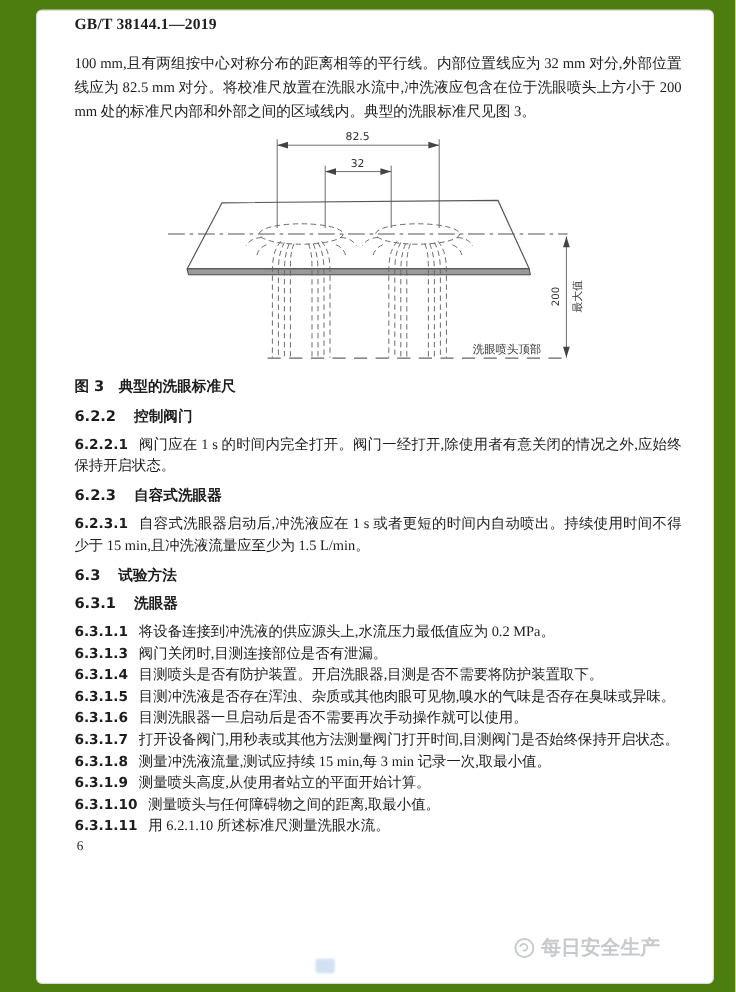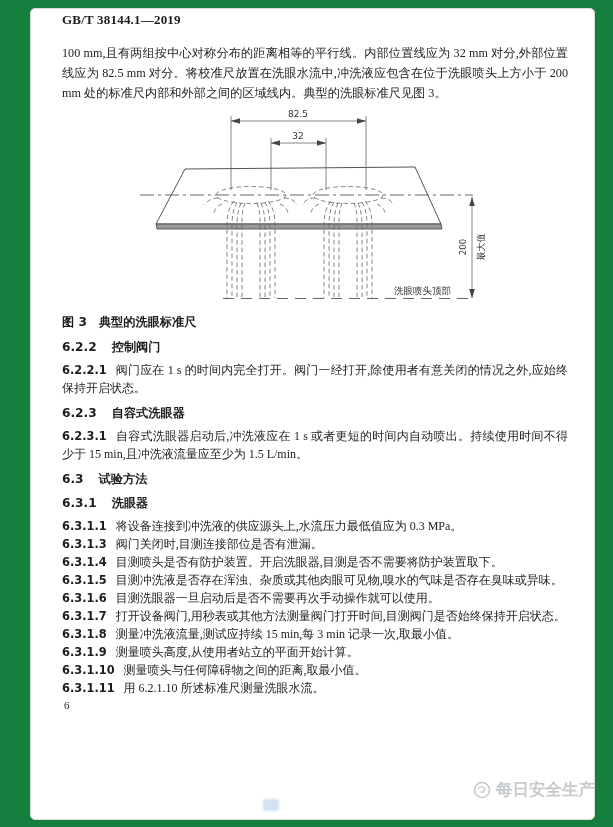--- a/index.html
+++ b/index.html
@@ -1,17 +1,17 @@
 <!DOCTYPE html>
 <html><head>
 <meta charset="utf-8">
 <style>
   html,body { margin:0; padding:0; background:#ffffff; }
   .page {
-    position:relative; width:613px; height:827px; background:#15803d;
+    position:relative; width:613px; height:827px; background:#4d7c0f;
     overflow:hidden; color:#1d1d1d;
     font-family:"Liberation Serif","DejaVu Serif",serif;
   }
   .sheet-border {
     position:absolute; left:30px; top:8px; width:563px; height:810px;
     border:1px solid #dadada; border-radius:5px; background:#fff;
   }
   .content { position:absolute; left:62px; top:12px; width:506px; }
 
   .doc-header { font-size:13px; font-weight:bold; letter-spacing:.2px; }
@@ -40,21 +40,21 @@
     margin:0; font-size:12px; line-height:18px;
     text-align:justify; text-justify:inter-ideograph;
   }
   .clause .num {
     font-weight:bold; margin-right:9px; font-size:11.4px;
     font-family:"DejaVu Sans","Liberation Sans",sans-serif;
   }
   .page-number { margin:2px 0 0 2px; font-size:11px; }
 
   .watermark {
-    position:absolute; left:473px; top:779px; display:flex; align-items:center;
+    position:absolute; left:428px; top:779px; display:flex; align-items:center;
     gap:5px; color:#c6cacd; font-size:16.5px; font-weight:bold; white-space:nowrap;
     font-family:"DejaVu Sans","Liberation Sans",sans-serif;
   }
   .smudge {
     position:absolute; left:263px; top:799px; width:16px; height:12px;
     background:#a9c4e6; opacity:.5; border-radius:2px; filter:blur(1px);
   }
 
   
   .ln   { stroke:#555; stroke-width:1; fill:none; }
@@ -154,21 +154,21 @@
 
   <p class="sec-heading"><span class="num">6.2.3</span><span class="title">自容式洗眼器</span></p>
 
   <p class="clause"><span class="num">6.2.3.1</span><span class="txt">自容式洗眼器启动后,冲洗液应在 1 s 或者更短的时间内自动喷出。持续使用时间不得少于 15 min,且冲洗液流量应至少为 1.5 L/min。</span></p>
 
 
   <p class="sec-heading"><span class="num">6.3</span><span class="title">试验方法</span></p>
 
   <p class="sec-heading"><span class="num">6.3.1</span><span class="title">洗眼器</span></p>
 
-  <p class="clause"><span class="num">6.3.1.1</span><span class="txt">将设备连接到冲洗液的供应源头上,水流压力最低值应为 0.3 MPa。</span></p>
+  <p class="clause"><span class="num">6.3.1.1</span><span class="txt">将设备连接到冲洗液的供应源头上,水流压力最低值应为 0.2 MPa。</span></p>
 
 
   <p class="clause"><span class="num">6.3.1.3</span><span class="txt">阀门关闭时,目测连接部位是否有泄漏。</span></p>
 
   <p class="clause"><span class="num">6.3.1.4</span><span class="txt">目测喷头是否有防护装置。开启洗眼器,目测是否不需要将防护装置取下。</span></p>
 
   <p class="clause"><span class="num">6.3.1.5</span><span class="txt">目测冲洗液是否存在浑浊、杂质或其他肉眼可见物,嗅水的气味是否存在臭味或异味。</span></p>
 
   <p class="clause"><span class="num">6.3.1.6</span><span class="txt">目测洗眼器一旦启动后是否不需要再次手动操作就可以使用。</span></p>
 

